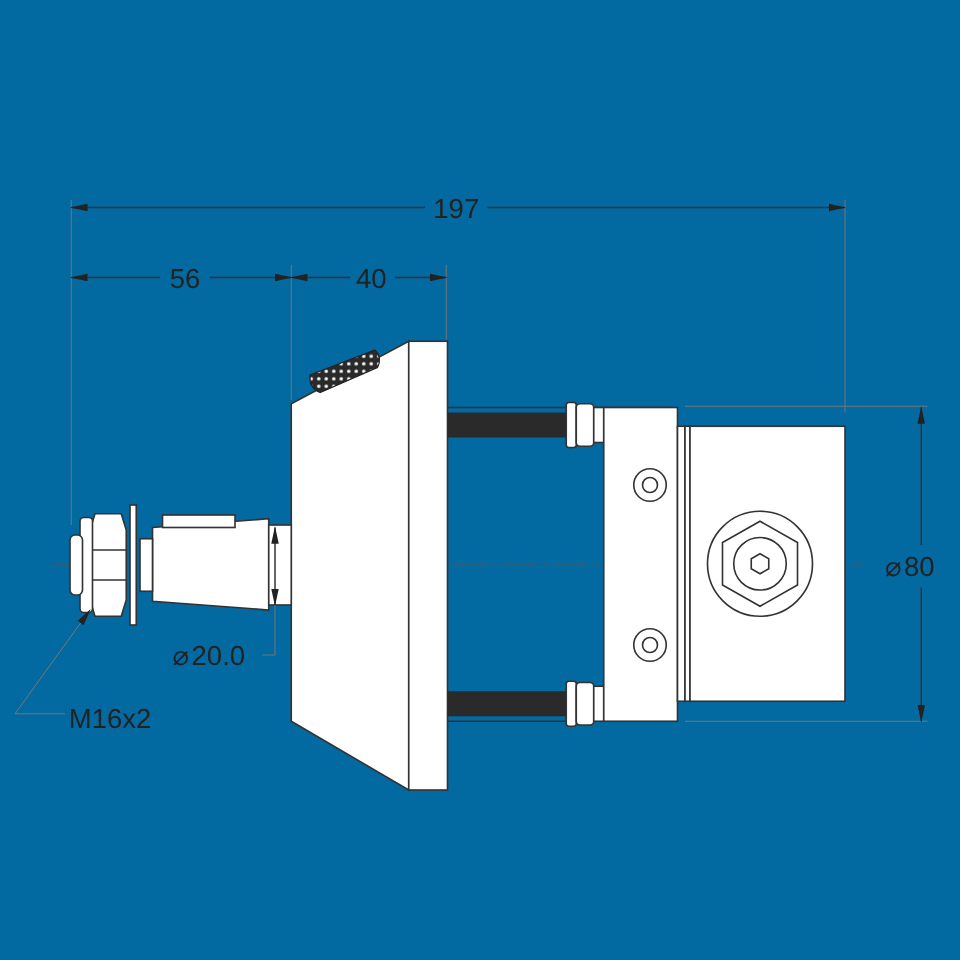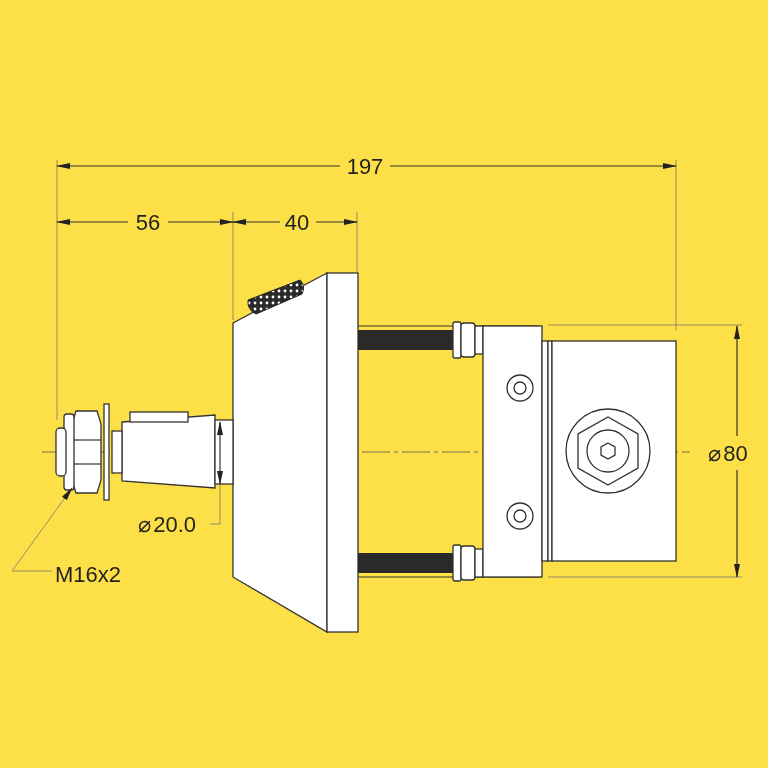--- a/index.html
+++ b/index.html
@@ -1,16 +1,16 @@
 <!DOCTYPE html>
 <html><head>
 <meta charset="utf-8">
 <style>
   html, body { margin: 0; padding: 0; background: #ffffff; }
-  #canvas { position: relative; width: 768px; height: 768px; overflow: hidden; background: #fde047; }
+  #canvas { position: relative; width: 768px; height: 768px; overflow: hidden; background: #0369a1; }
   svg { position: absolute; left: 0; top: 0; }
   .dim-text { font-family: "Liberation Sans", sans-serif; font-size: 22px; fill: #222; }
   .ln { stroke: #333; stroke-width: 1.2; fill: none; }
   .thin { stroke: #777; stroke-width: 0.8; fill: none; }
   .body { stroke: #333; stroke-width: 1.3; fill: #fff; }
   .center { stroke: #555; stroke-width: 0.8; stroke-dasharray: 28 4 4 4; fill: none; }
   .thread { fill: #2a2a2a; }
 </style>
 </head>
 <body>

